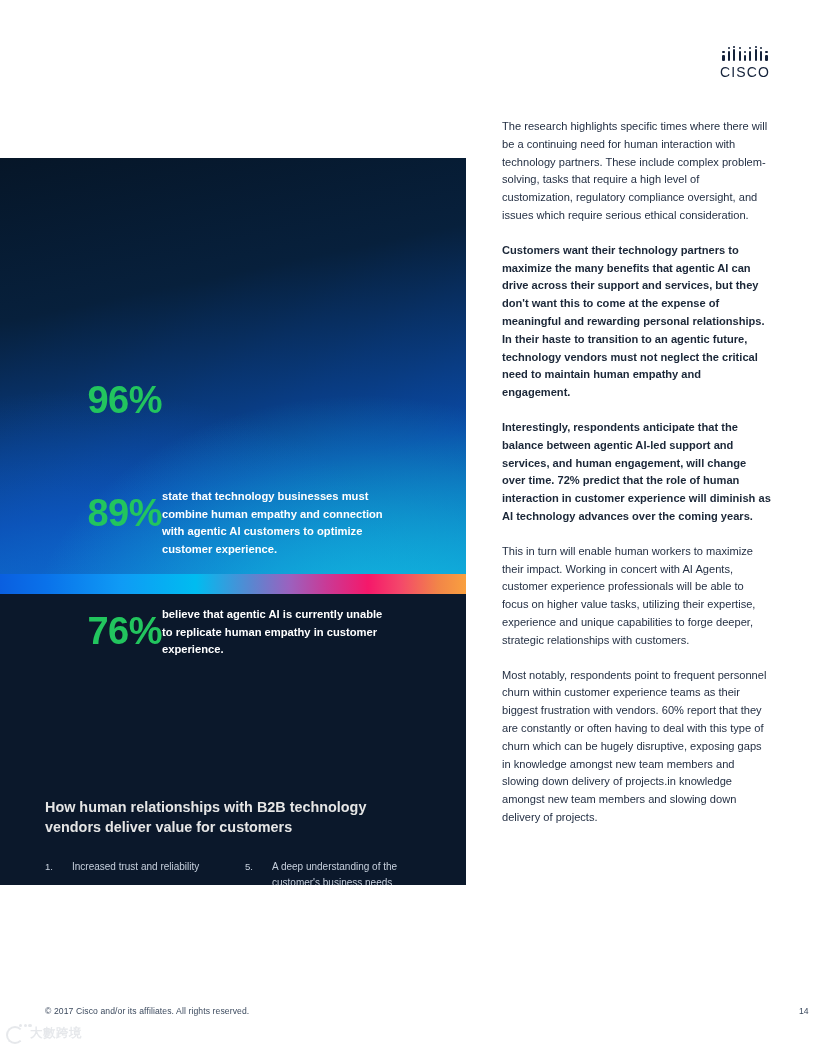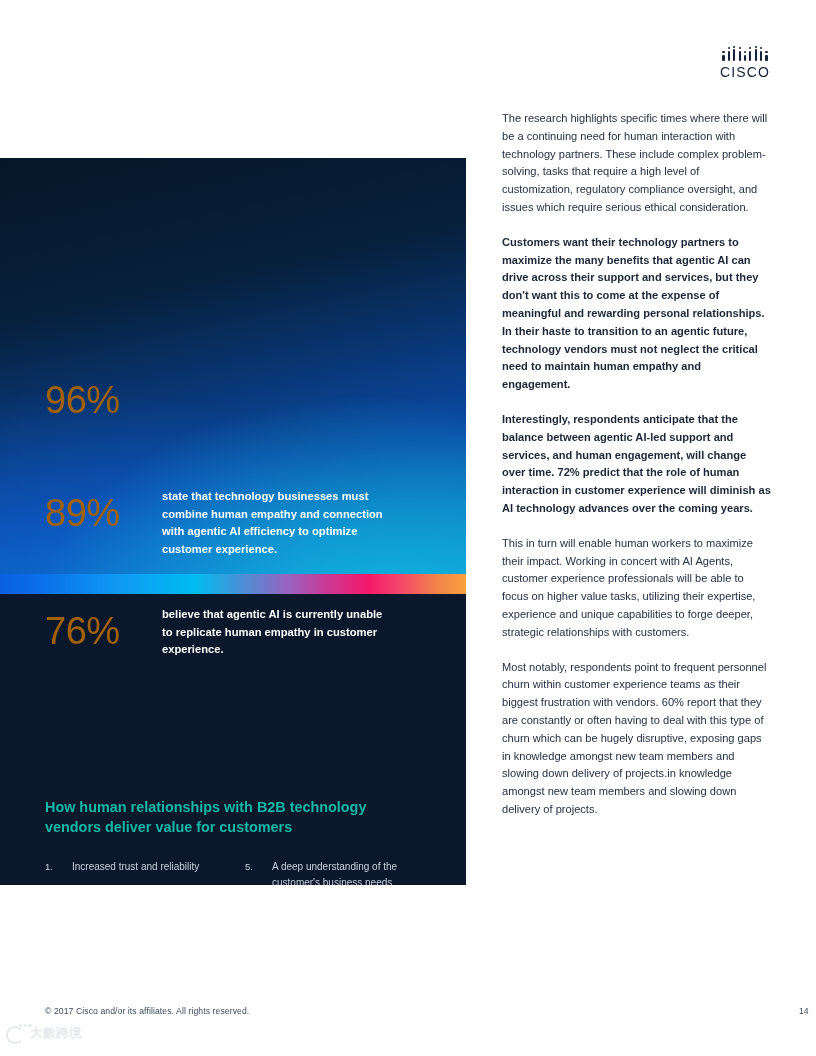--- a/index.html
+++ b/index.html
@@ -108,27 +108,28 @@
     height: 291px;
     background: #0b182b;
   }
 
   .stat-row {
     position: absolute;
     display: flex;
     align-items: flex-start;
   }
   .stat-number {
-    color: #a16207;
+    color: #22c55e;
     font-size: 38px;
-    font-weight: 400;
+    font-weight: 700;
     line-height: 1;
     letter-spacing: -0.5px;
     width: 117px;
     flex: none;
+    text-align: right;
   }
   .stat-text {
     color: #ffffff;
     font-size: 11.2px;
     font-weight: bold;
     line-height: 17.6px;
     width: 230px;
   }
   #stat-1 { left: 45px; top: 216px; }
   #stat-2 { left: 45px; top: 330px; }
@@ -138,21 +139,21 @@
   #stat-3 .stat-number { padding-top: 6px; }
 
   
   #list-block {
     position: absolute;
     left: 45px;
     top: 640px;
     width: 400px;
   }
   #list-heading {
-    color: #14b8a6;
+    color: #e5e5e5;
     font-size: 14.4px;
     font-weight: bold;
     line-height: 19.5px;
     width: 370px;
     margin-bottom: 22px;
   }
   #value-list {
     display: flex;
     gap: 0px;
   }
@@ -178,21 +179,21 @@
   }
 
   
   #body-column {
     position: absolute;
     left: 502px;
     top: 110px;
     width: 270px;
   }
   #body-column p {
-    margin: 0 0 17px 0;
+    margin: 8px 0 17px 0;
     color: #243044;
     font-size: 11.1px;
     line-height: 17.8px;
   }
   #body-column p.bold {
     font-weight: bold;
     color: #1b2738;
   }
 
   
@@ -302,21 +303,21 @@
   <div id="stats-gradient-area"></div>
   <div id="gradient-bar"></div>
   <div id="stats-lower"></div>
 
   <div class="stat-row" id="stat-1">
     <div class="stat-number">96%</div>
   </div>
 
   <div class="stat-row" id="stat-2">
     <div class="stat-number">89%</div>
-    <div class="stat-text">state that technology businesses must combine human empathy and connection with agentic AI efficiency to optimize customer experience.</div>
+    <div class="stat-text">state that technology businesses must combine human empathy and connection with agentic AI customers to optimize customer experience.</div>
   </div>
 
   <div class="stat-row" id="stat-3">
     <div class="stat-number">76%</div>
     <div class="stat-text">believe that agentic AI is currently unable to replicate human empathy in customer experience.</div>
   </div>
 
   <div id="list-block">
     <div id="list-heading">How human relationships with B2B technology vendors deliver value for customers</div>
     <div id="value-list">

